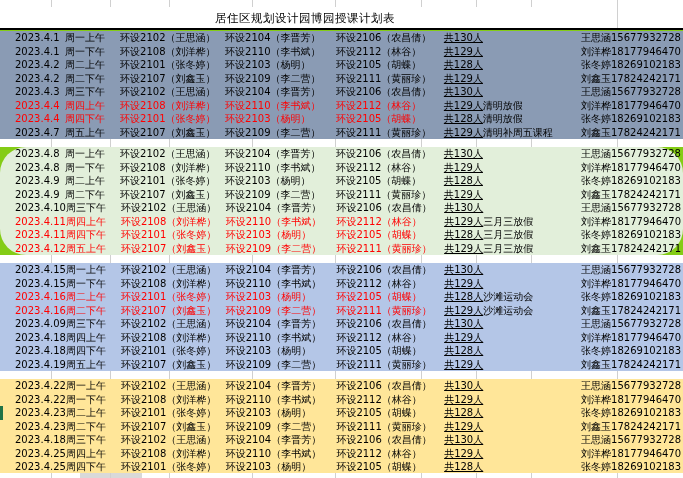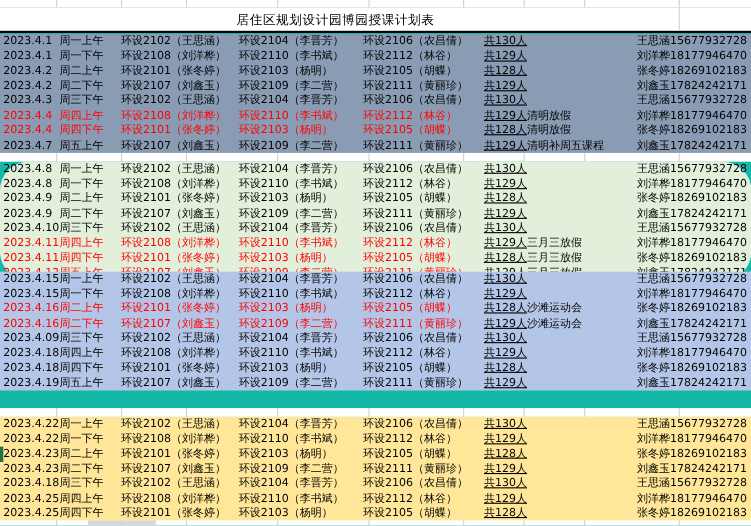--- a/index.html
+++ b/index.html
@@ -1,30 +1,30 @@
 <!DOCTYPE html>
 <html><head>
 <meta charset="utf-8">
 <style>
   html,body{margin:0;padding:0;}
   body{font-family:"DejaVu Sans","Liberation Sans",sans-serif;background:#fff;}
-  #sheet{position:relative;width:683px;height:478px;background:#14b8a6;overflow:hidden;
+  #sheet{position:relative;width:683px;height:478px;background:#84cc16;overflow:hidden;
          font-size:10px;color:#000;}
   
   .strip{position:absolute;left:0;width:683px;background:#fff;}
   .gridline-v{position:absolute;top:0;width:1px;height:100%;background:#d0d0d0;}
   
   #title-row{position:absolute;left:0;top:7px;width:683px;height:23px;background:#fff;
              border-bottom:2px solid #000;box-sizing:border-box;}
   #title-text{position:absolute;left:0;top:4px;width:610px;text-align:center;
               font-size:11.5px;color:#000;letter-spacing:.5px;white-space:nowrap;}
   #title-cell-line{position:absolute;left:617px;top:0;width:1px;height:100%;background:#d0d0d0;}
   
   .block{position:absolute;left:0;width:683px;}
-  .row{display:flex;height:13.5px;line-height:13.5px;white-space:nowrap;}
+  .row{display:flex;height:13.5px;line-height:13.5px;white-space:nowrap;margin-left:12px;}
   .row div{overflow:visible;}
   .c-date   {width:52px; padding-left:3px; box-sizing:border-box;}
   .c-session{width:56px; padding-left:2px; box-sizing:border-box;}
   .c-class1 {width:109px;padding-left:2px; box-sizing:border-box;}
   .c-class2 {width:113px;padding-left:0;   box-sizing:border-box;}
   .c-class3 {width:110px;padding-left:0;   box-sizing:border-box;}
   .c-count  {width:38px; padding-left:0;   box-sizing:border-box;text-decoration:underline;}
   .c-note   {width:100px;padding-left:1px; box-sizing:border-box;}
   .c-phone  {width:105px;padding-left:1px; box-sizing:border-box;}
   .red .c-date,.red .c-session,.red .c-class1,.red .c-class2,.red .c-class3{color:#ff0000;}
@@ -236,21 +236,21 @@
         <span class="gridline-v" style="left: 51px;"></span>
         <span class="gridline-v" style="left: 110px;"></span>
         <span class="gridline-v" style="left: 169px;"></span>
         <span class="gridline-v" style="left: 252px;"></span>
         <span class="gridline-v" style="left: 335px;"></span>
         <span class="gridline-v" style="left: 421px;"></span>
         <span class="gridline-v" style="left: 476px;"></span>
         <span class="gridline-v" style="left: 531px;"></span>
         <span class="gridline-v" style="left: 617px;"></span>
       </div>
-      <div class="block" style="top: 247px; height: 108px; background: rgb(180, 198, 231);">
+      <div class="block" style="top: 263px; height: 108px; background: rgb(180, 198, 231);">
         <div class="row">
           <div class="c-date">2023.4.15</div>
           <div class="c-session">周一上午</div>
           <div class="c-class1">环设2102（王思涵）</div>
           <div class="c-class2">环设2104（李晋芳）</div>
           <div class="c-class3">环设2106（农昌倩）</div>
           <div class="c-count">共130人</div>
           <div class="c-note"></div>
           <div class="c-phone">王思涵15677932728</div>
         </div>

